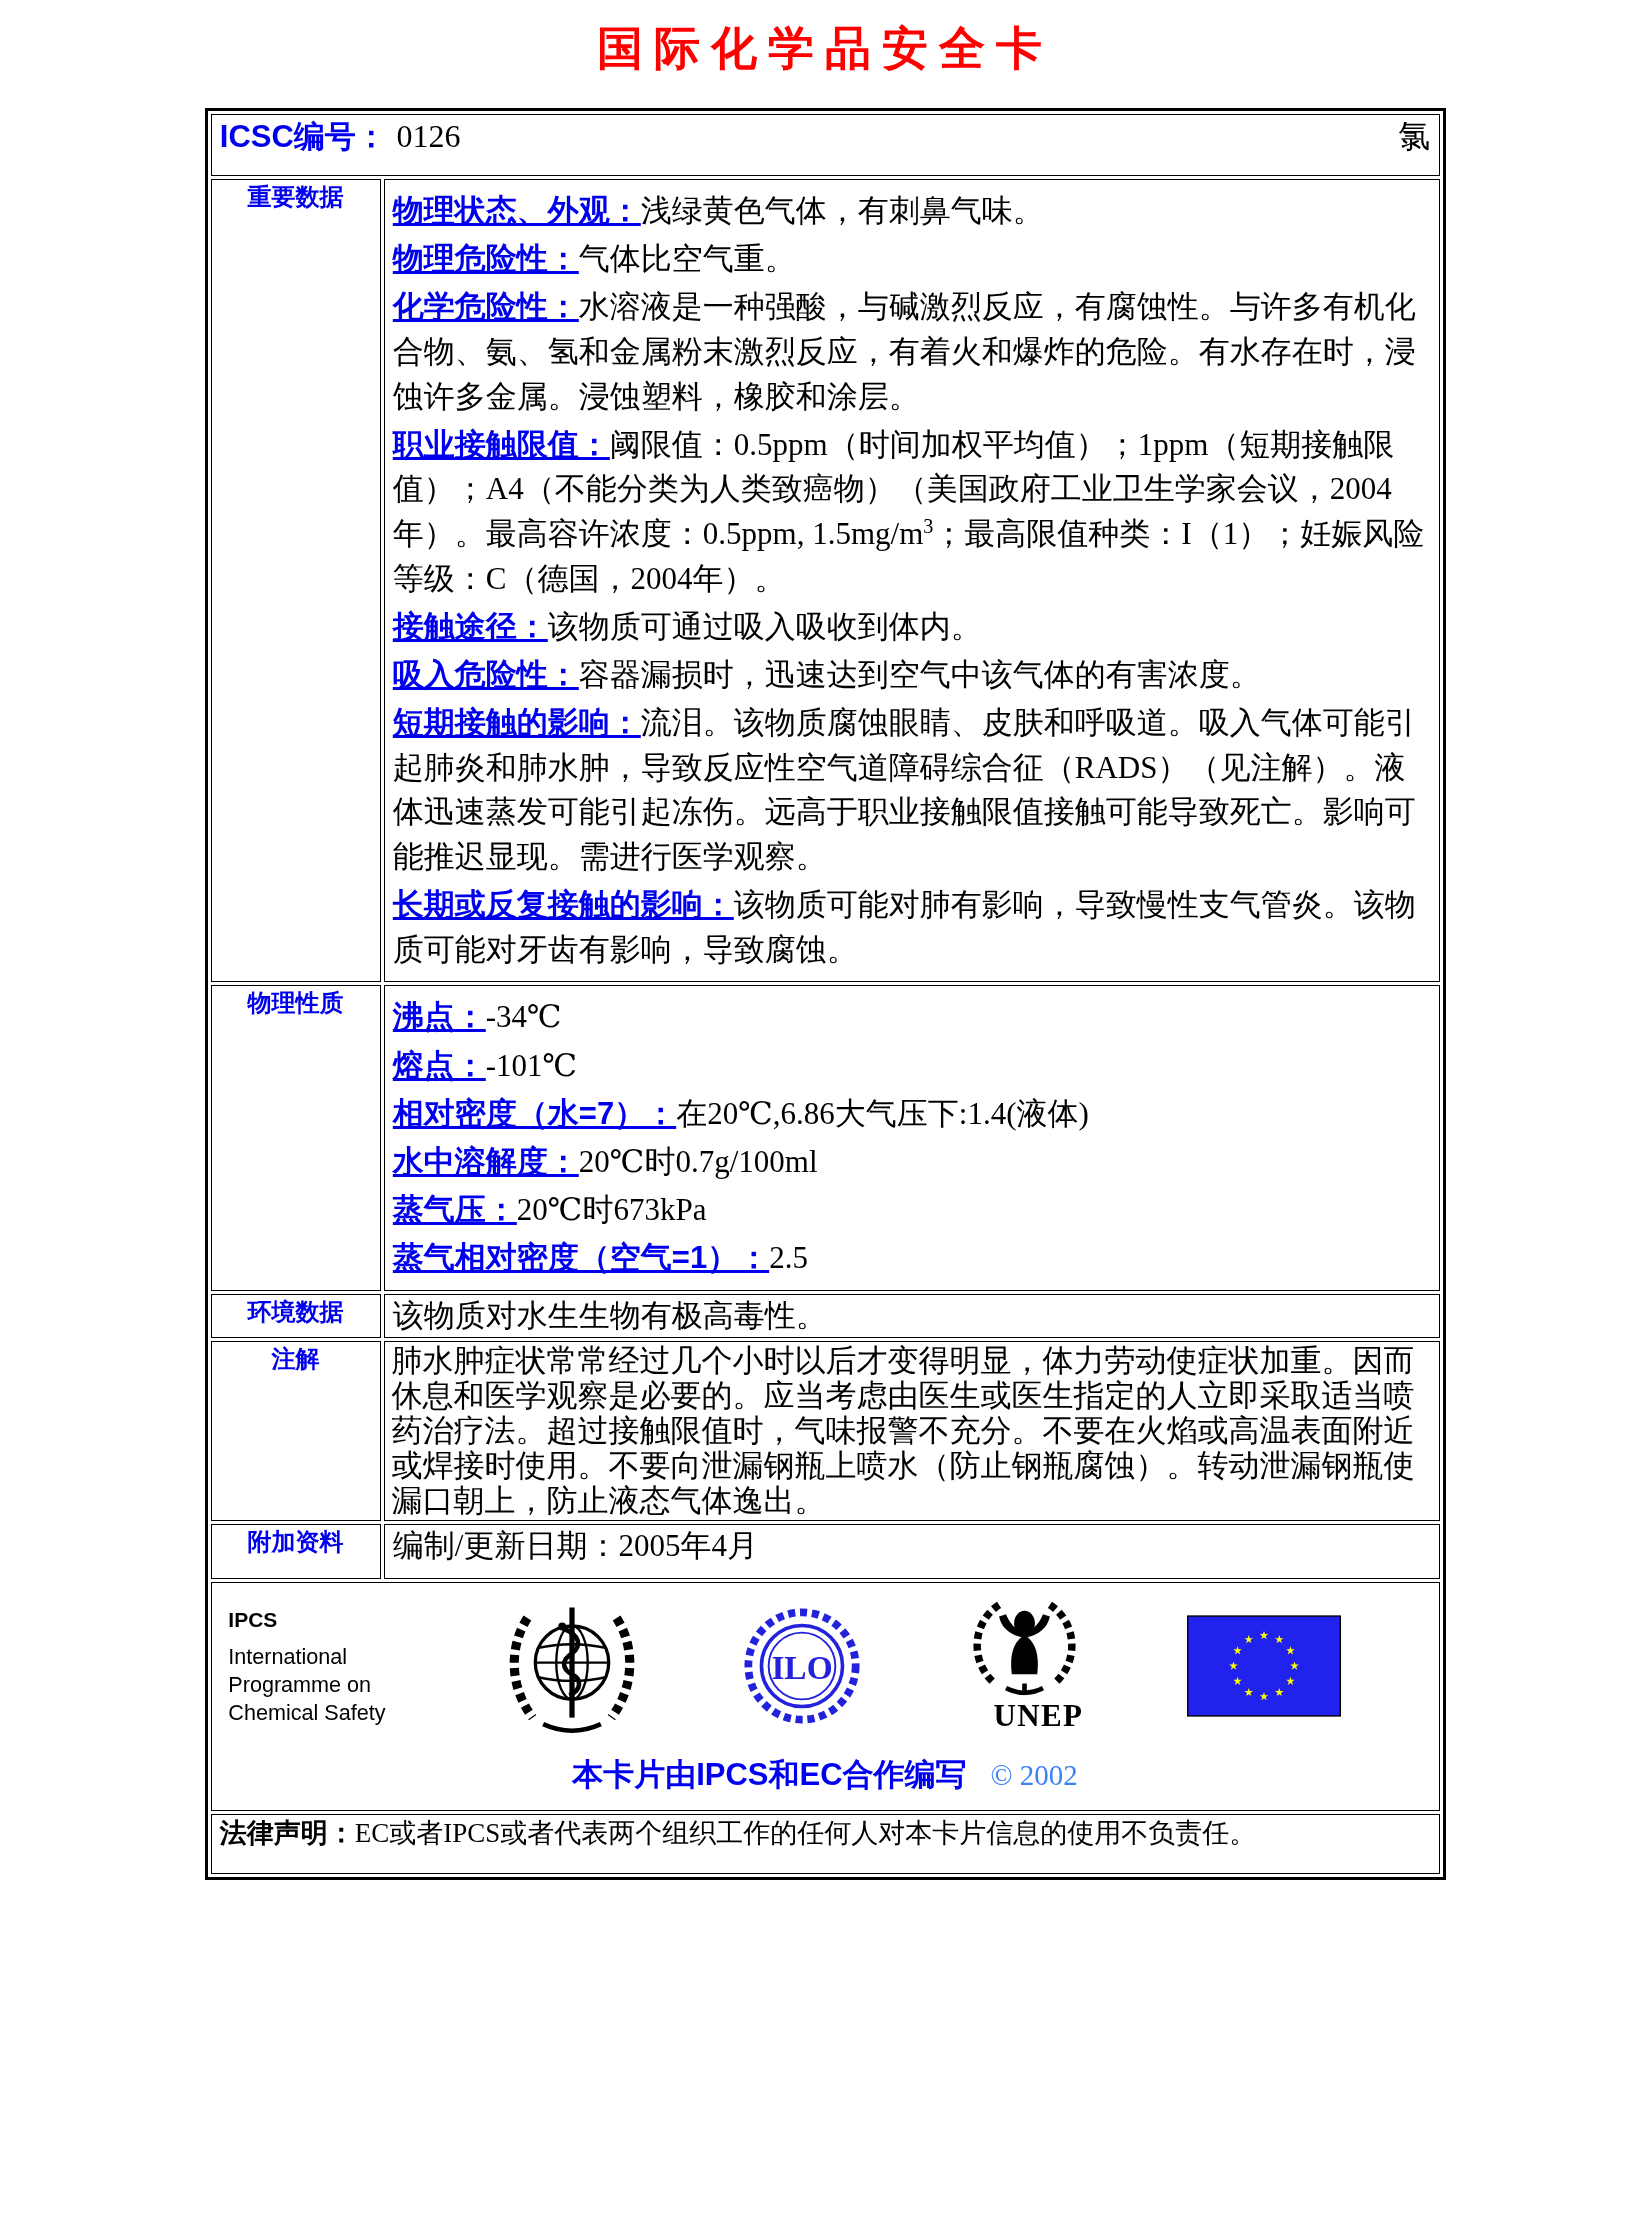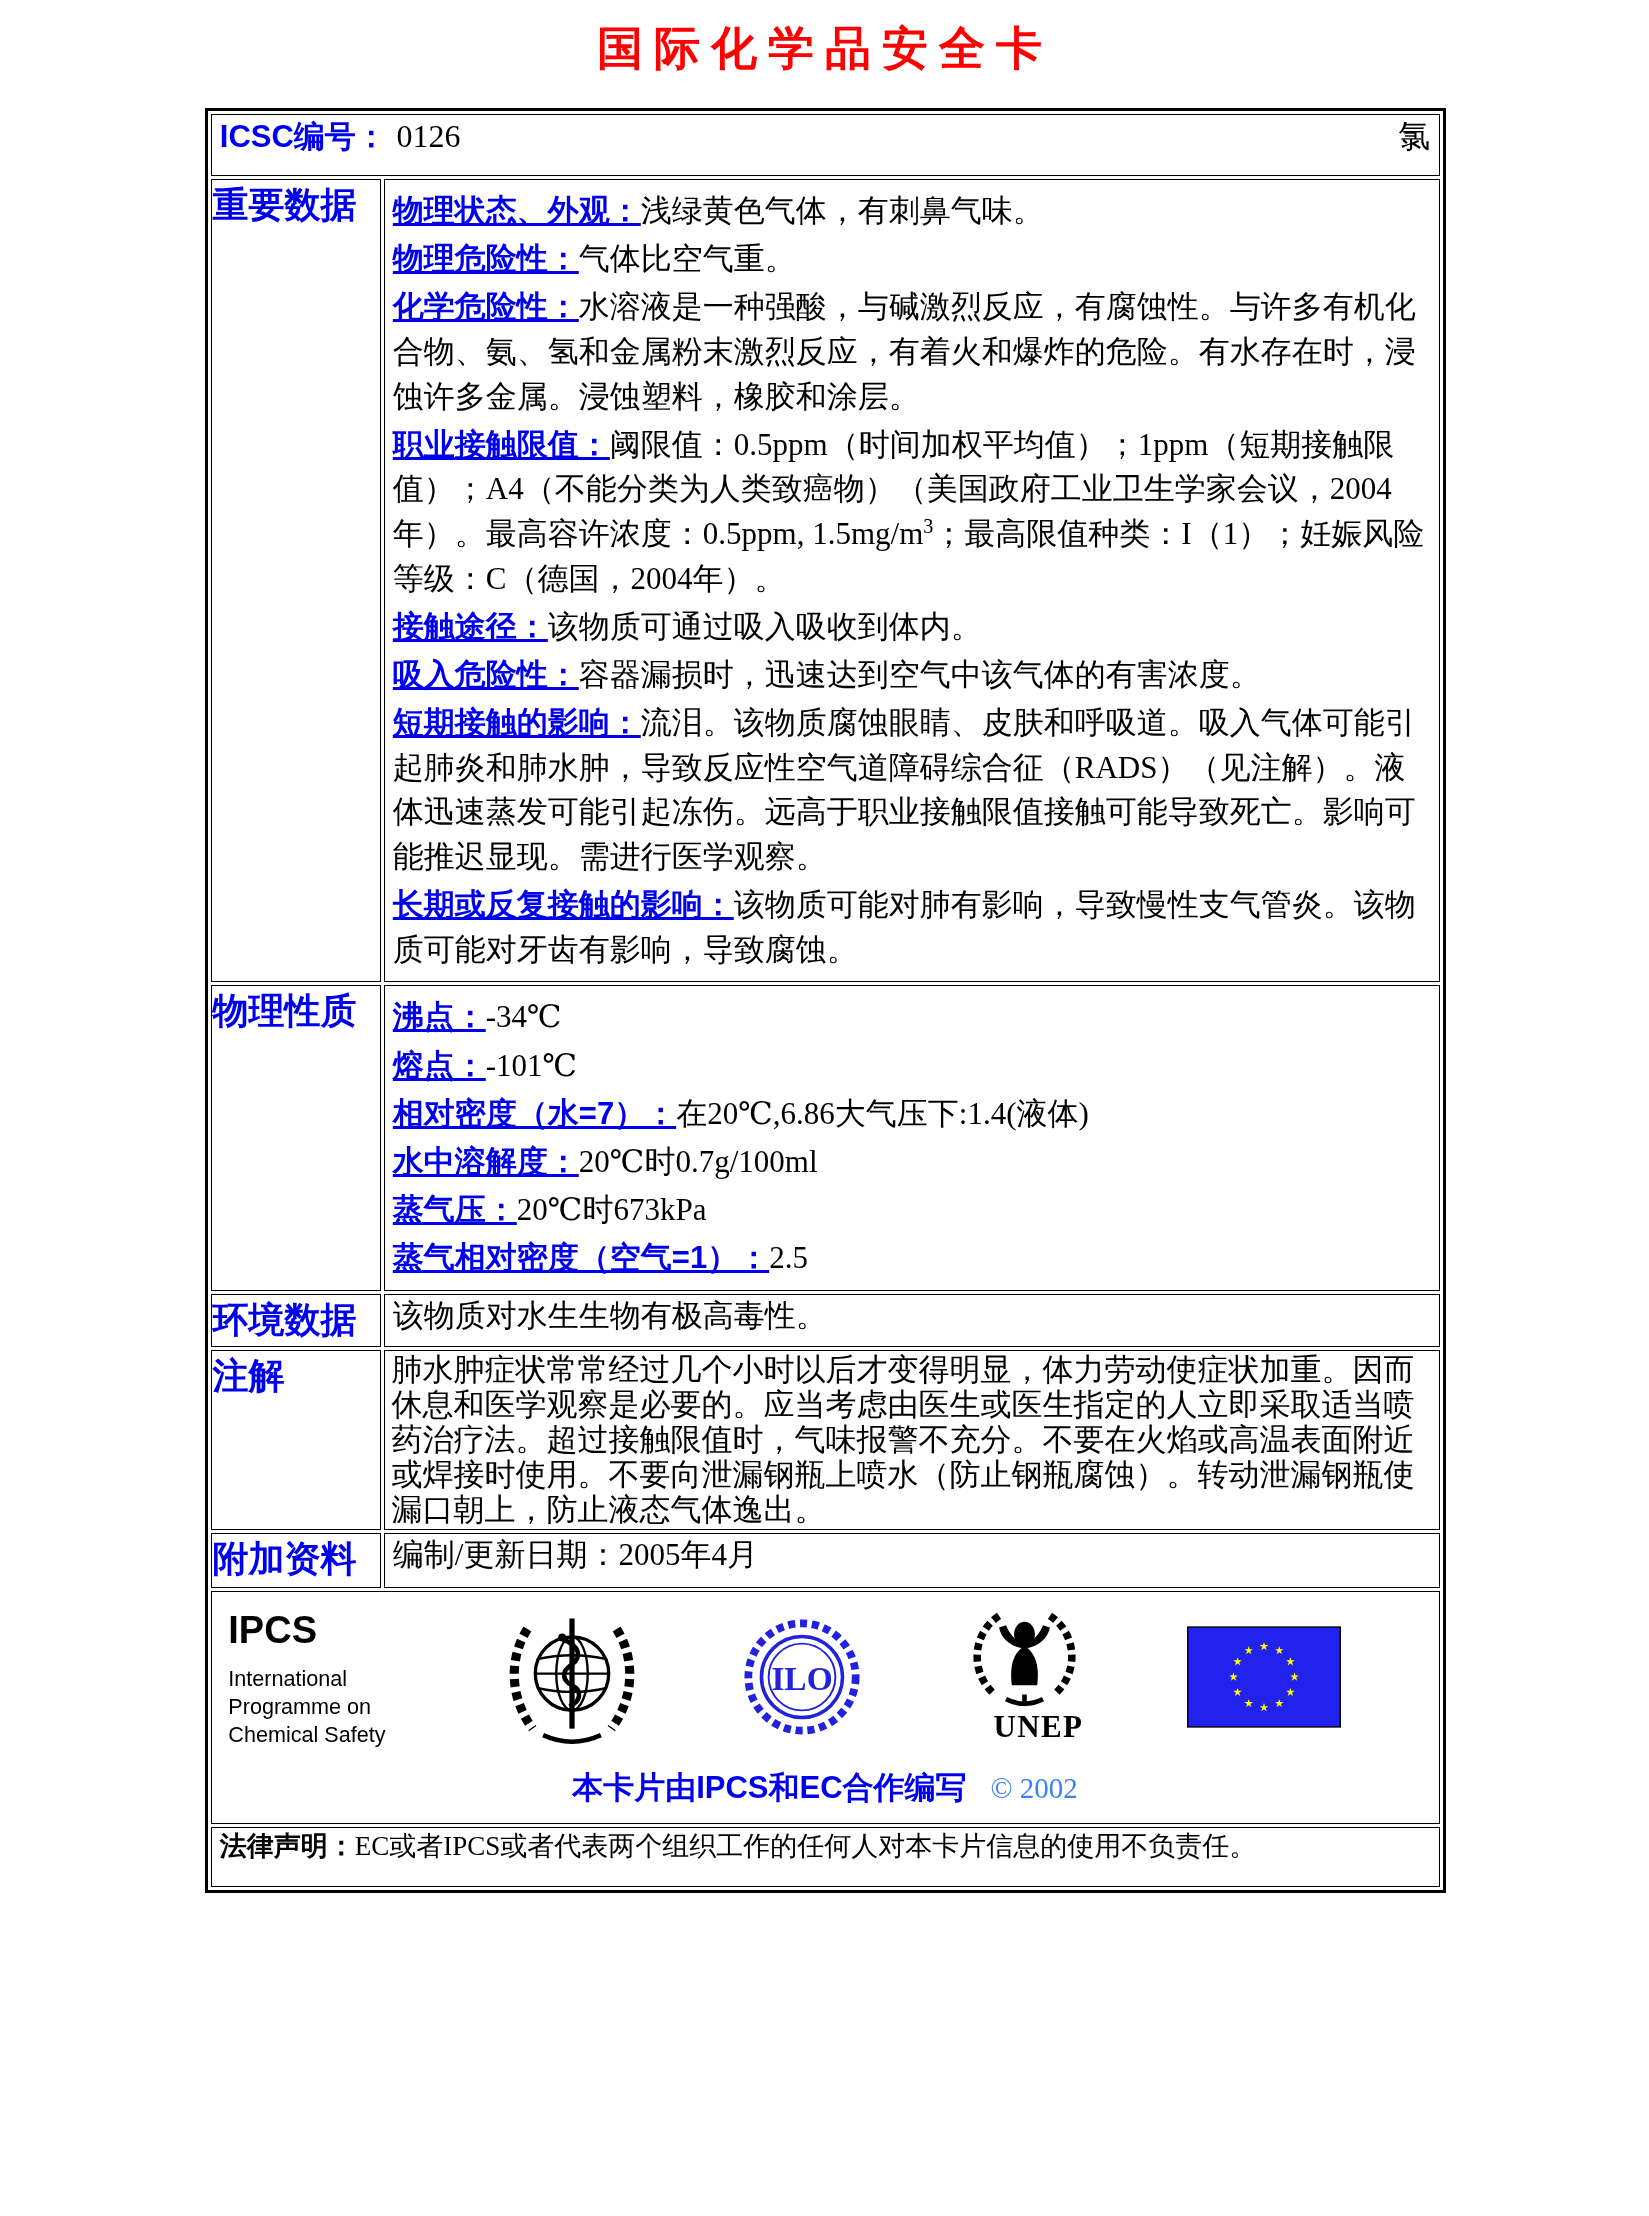--- a/index.html
+++ b/index.html
@@ -45,25 +45,25 @@
     color: #0000ee;
     font-weight: bold;
     font-family: "Liberation Sans", "DejaVu Sans", sans-serif;
     font-size: 31px;
   }
   .icsc-number { font-size: 32px; margin-left: 9.7px; }
   .chem-name { font-size: 32px; }
   
   td.row-label {
     vertical-align: middle;
-    text-align: left;
+    text-align: center;
     color: #0000ee;
     font-weight: bold;
     font-family: "Liberation Sans", "DejaVu Sans", sans-serif;
-    font-size: 36px;
+    font-size: 24px;
   }
   
   td.content { padding: 5.6px 8.3px; font-size: 31px; line-height: 1.44; }
   td.content p { margin: 3.5px 0; }
   td.content .blue-label { font-size: 31px; text-decoration: underline; }
   td.env-cell { height: 40px; vertical-align: middle; padding: 0 8.3px; font-size: 31px; }
   td.notes-cell { padding: 1.4px 7px; font-size: 31px; line-height: 1.13; }
   td.addinfo-cell { height: 53px; vertical-align: middle; padding: 0 8.3px; font-size: 31px; }
   sup.sup3 { font-size: 0.65em; vertical-align: super; line-height: 0; }
   
@@ -75,21 +75,21 @@
     padding: 0 83px 0 2.8px;
   }
   .ipcs-block {
     font-family: "Liberation Sans", "DejaVu Sans", sans-serif;
     font-size: 21.6px;
     line-height: 1.3;
     color: #000;
     width: 174px;
     flex: 0 0 auto;
   }
-  .ipcs-acronym { font-size: 38px; font-weight: bold; margin-bottom: 9.7px; }
+  .ipcs-acronym { font-size: 21px; font-weight: bold; margin-bottom: 9.7px; }
   .unep-block { text-align: right; }
   .unep-text {
     font-family: "Liberation Serif", "DejaVu Serif", serif;
     font-weight: bold;
     font-size: 31px;
     letter-spacing: 1.4px;
     margin-top: -4.2px;
   }
   .credit-line {
     text-align: center;

